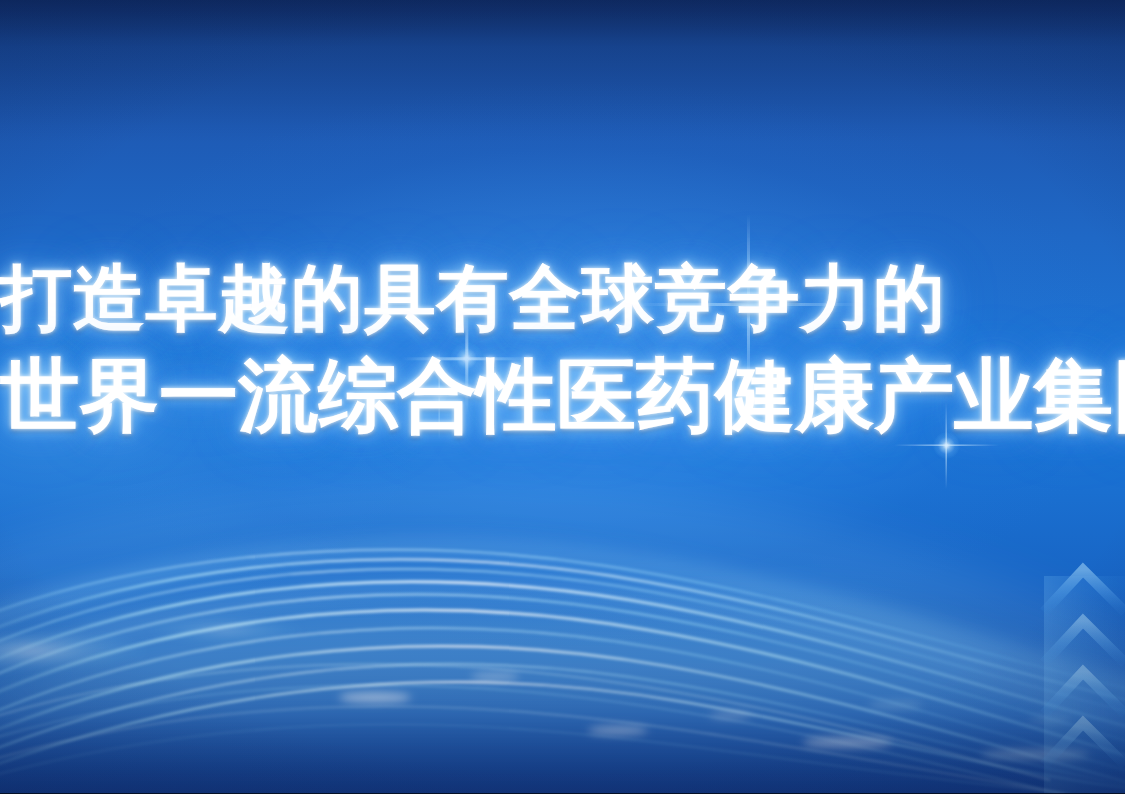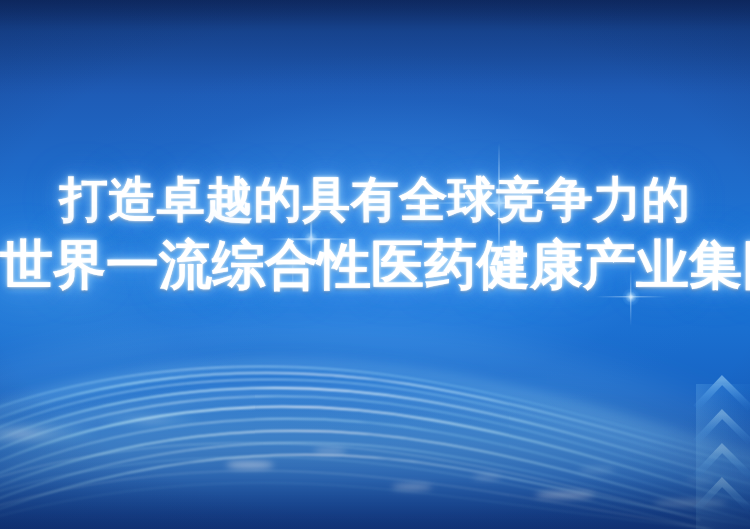--- a/index.html
+++ b/index.html
@@ -122,21 +122,20 @@
       rgba(220,242,255,0.70) 50%,
       rgba(170,220,255,0) 100%);
   }
 
   
   #headline {
     position: absolute;
     left: 0;
     top: 168px;
     width: 750px;
-    text-align: center;
     z-index: 20;
   }
   .hl-line {
     display: block;
     font-family: "DejaVu Serif", "DejaVu Sans", serif;
     font-weight: bold;
     color: #ffffff;
     white-space: nowrap;
     letter-spacing: 0.5px;
     text-shadow:

